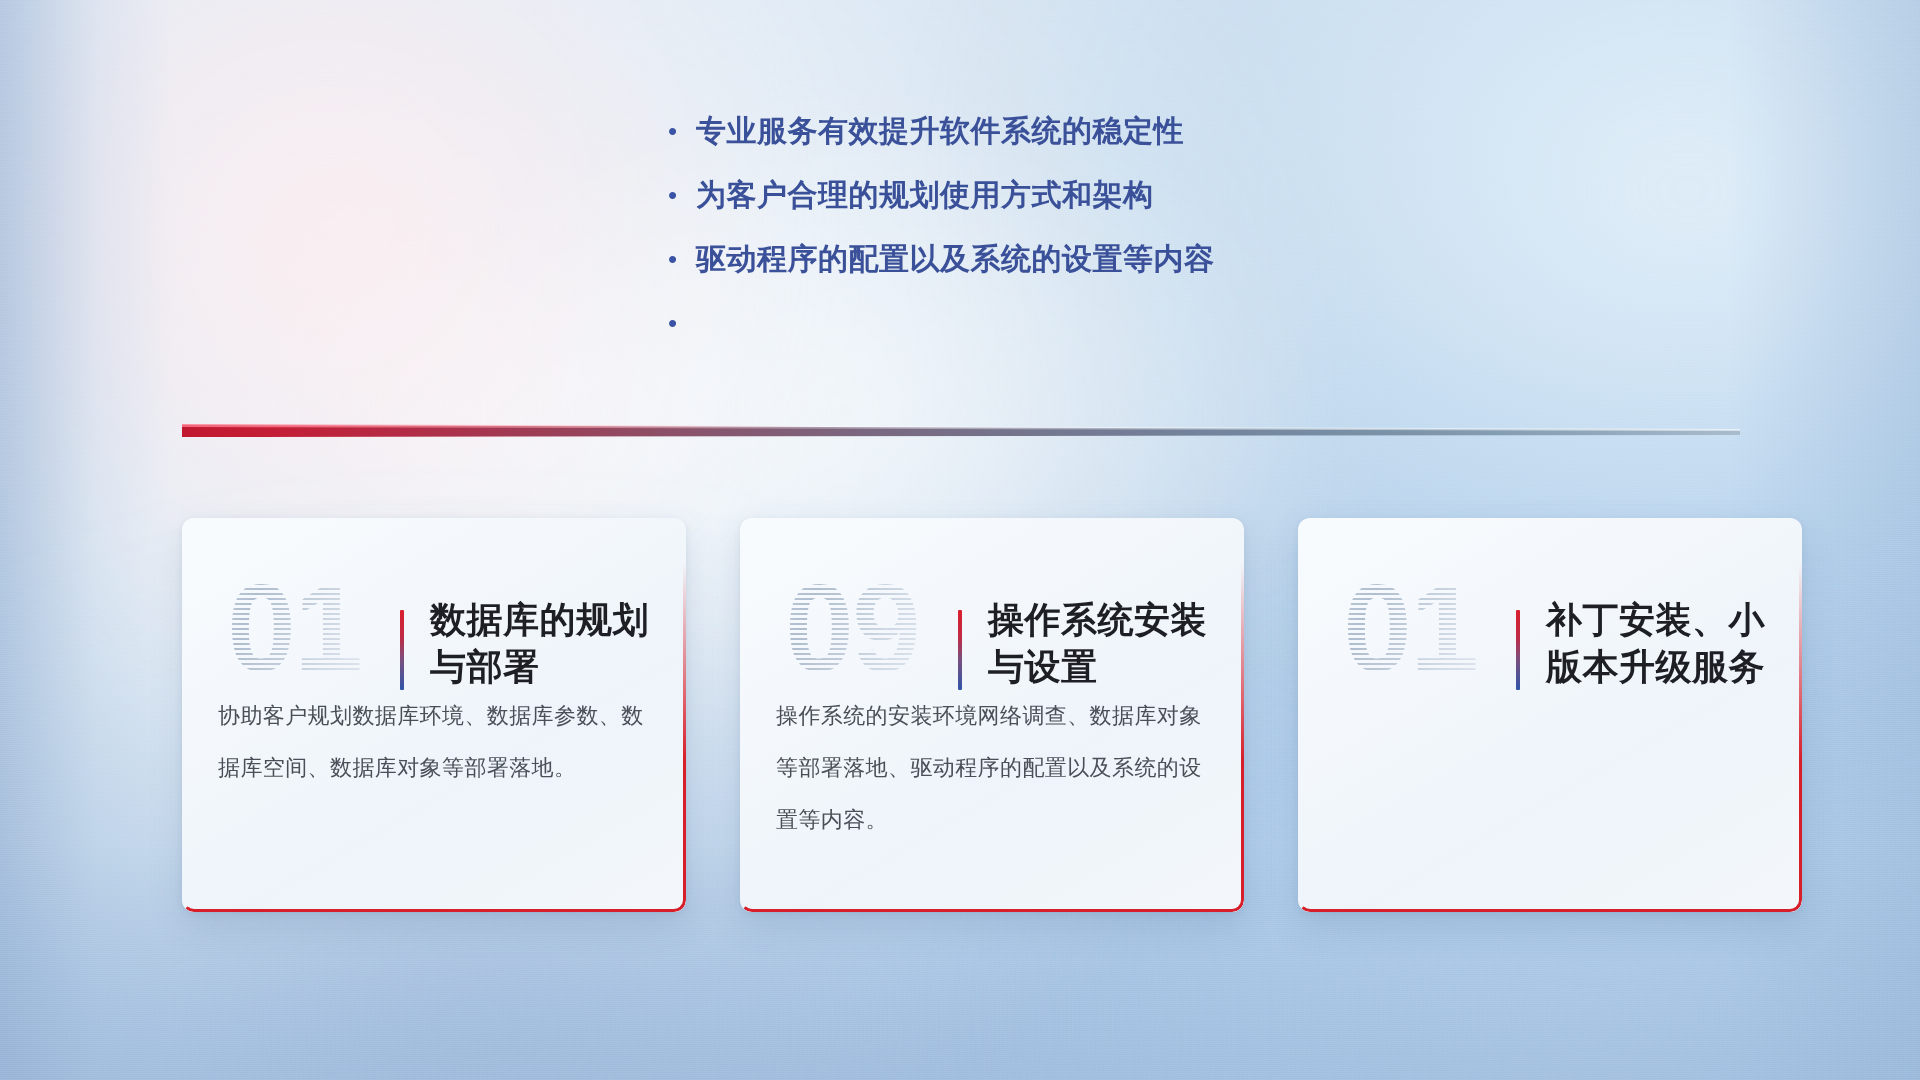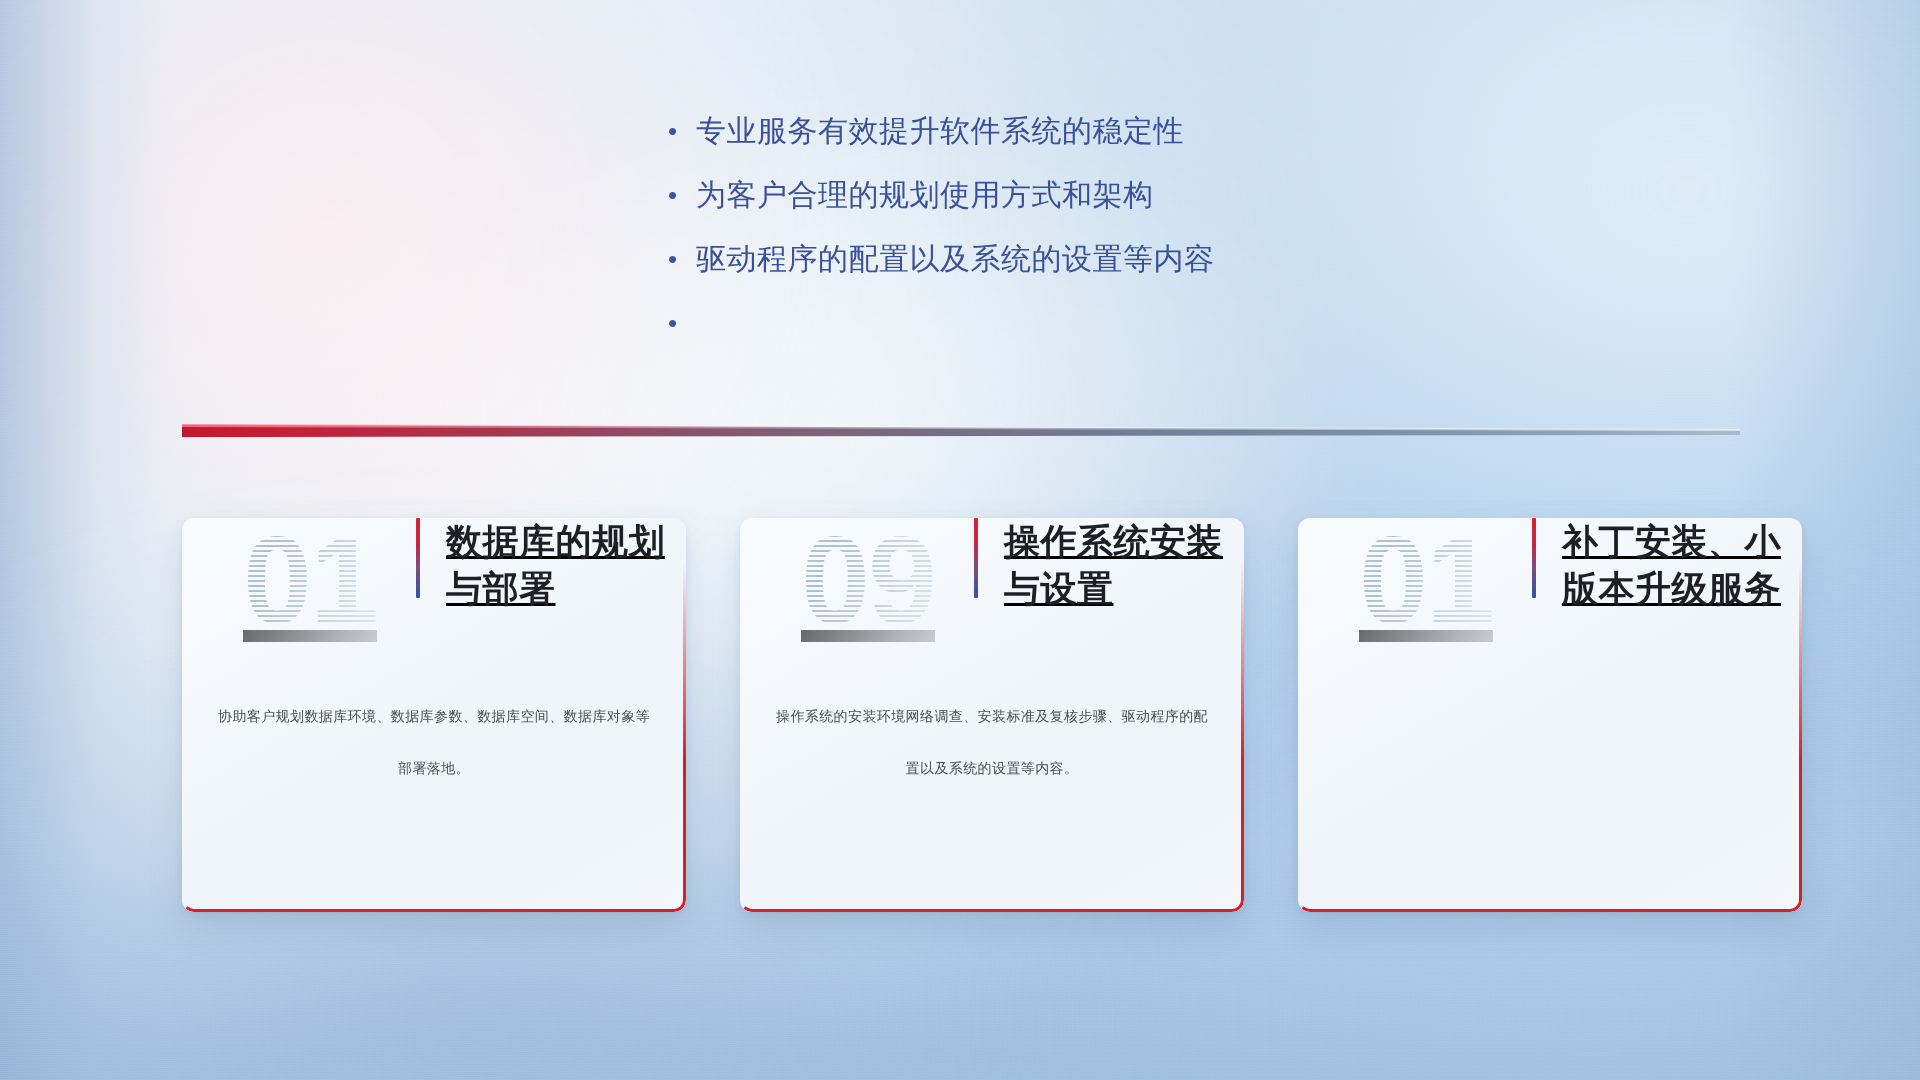--- a/index.html
+++ b/index.html
@@ -74,21 +74,21 @@
   .bullet-row{
     display:flex; align-items:flex-start;
     height:64px;
   }
   .bullet-dot{
     width:28px; flex:0 0 28px;
     color:#3a53a4; font-size:26px; line-height:42px; text-align:left;
   }
   .bullet-text{
     font-size:30px; line-height:42px; letter-spacing:.5px;
-    color:#3a5099; font-weight:400; white-space:nowrap;
+    color:#3a5099; font-weight:700; white-space:nowrap;
   }
 
   
   #divider{
     position:absolute; left:182px; top:424px; width:1558px; height:14px; z-index:5;
   }
   .div-wedge{
     position:absolute; left:0; top:0; width:100%; height:100%;
     clip-path:polygon(0 1px,100% 6px,100% 11px,0 13px);
     background:linear-gradient(90deg,
@@ -118,21 +118,21 @@
     position:absolute; inset:0; border-radius:12px; pointer-events:none;
     border-right:3px solid #d61f2b;
     border-bottom:3px solid #d61f2b;
     border-top:3px solid transparent;
     border-left:3px solid transparent;
     -webkit-mask-image:linear-gradient(200deg,rgba(0,0,0,0) 8%,rgba(0,0,0,1) 42%);
             mask-image:linear-gradient(200deg,rgba(0,0,0,0) 8%,rgba(0,0,0,1) 42%);
   }
   .card-head{
     position:relative; height:172px;
-    display:flex; align-items:flex-start; padding:0 0 0 26px;text-decoration:underline;
+    display:flex; align-items:flex-end; padding:0 0 0 10px;
   }
   .ghost-num{
     position:relative;
     font-size:124px; font-weight:700; letter-spacing:-2px;
     line-height:1;
     width:204px; flex:0 0 204px;
     color:#9fb0c4;
     -webkit-background-clip:text;
     background-clip:text;
     background-image:repeating-linear-gradient(
@@ -153,22 +153,22 @@
     background:linear-gradient(180deg,#d9202e 0%,#c02a44 34%,#7a4f7e 62%,#2f55a8 100%);
     border-radius:1px;
   }
   .card-title{
     font-size:36px; line-height:47px; font-weight:700;
     color:#1d1f24; letter-spacing:.5px;
     max-width:248px;
   }
   .card-body{
     padding:0 36px 0 36px;
-    font-size:14px; line-height:52px;
-    color:#4a4f57; letter-spacing:.4px;text-align:center;
+    font-size:22px; line-height:52px;
+    color:#4a4f57; letter-spacing:.4px;
   }
 </style>
 </head>
 <body>
 
 <div id="bg">
   <div class="bg-base"></div>
   <div class="bloom-a"></div>
   <div class="bloom-b"></div>
   <div class="bloom-c"></div>
@@ -216,21 +216,21 @@
     <div class="card-body">协助客户规划数据库环境、数据库参数、数据库空间、数据库对象等部署落地。</div>
   </div>
 
   <div class="card">
     <div class="card-accent"></div>
     <div class="card-head">
       <div class="ghost-num">09</div>
       <div class="vbar"></div>
       <div class="card-title">操作系统安装与设置</div>
     </div>
-    <div class="card-body">操作系统的安装环境网络调查、安装标准及复核步骤、驱动程序的配置以及系统的设置等内容。</div>
+    <div class="card-body">操作系统的安装环境网络调查、数据库对象等部署落地、驱动程序的配置以及系统的设置等内容。</div>
   </div>
 
   <div class="card">
     <div class="card-accent"></div>
     <div class="card-head">
       <div class="ghost-num">01</div>
       <div class="vbar"></div>
       <div class="card-title">补丁安装、小版本升级服务</div>
     </div>
   </div>

